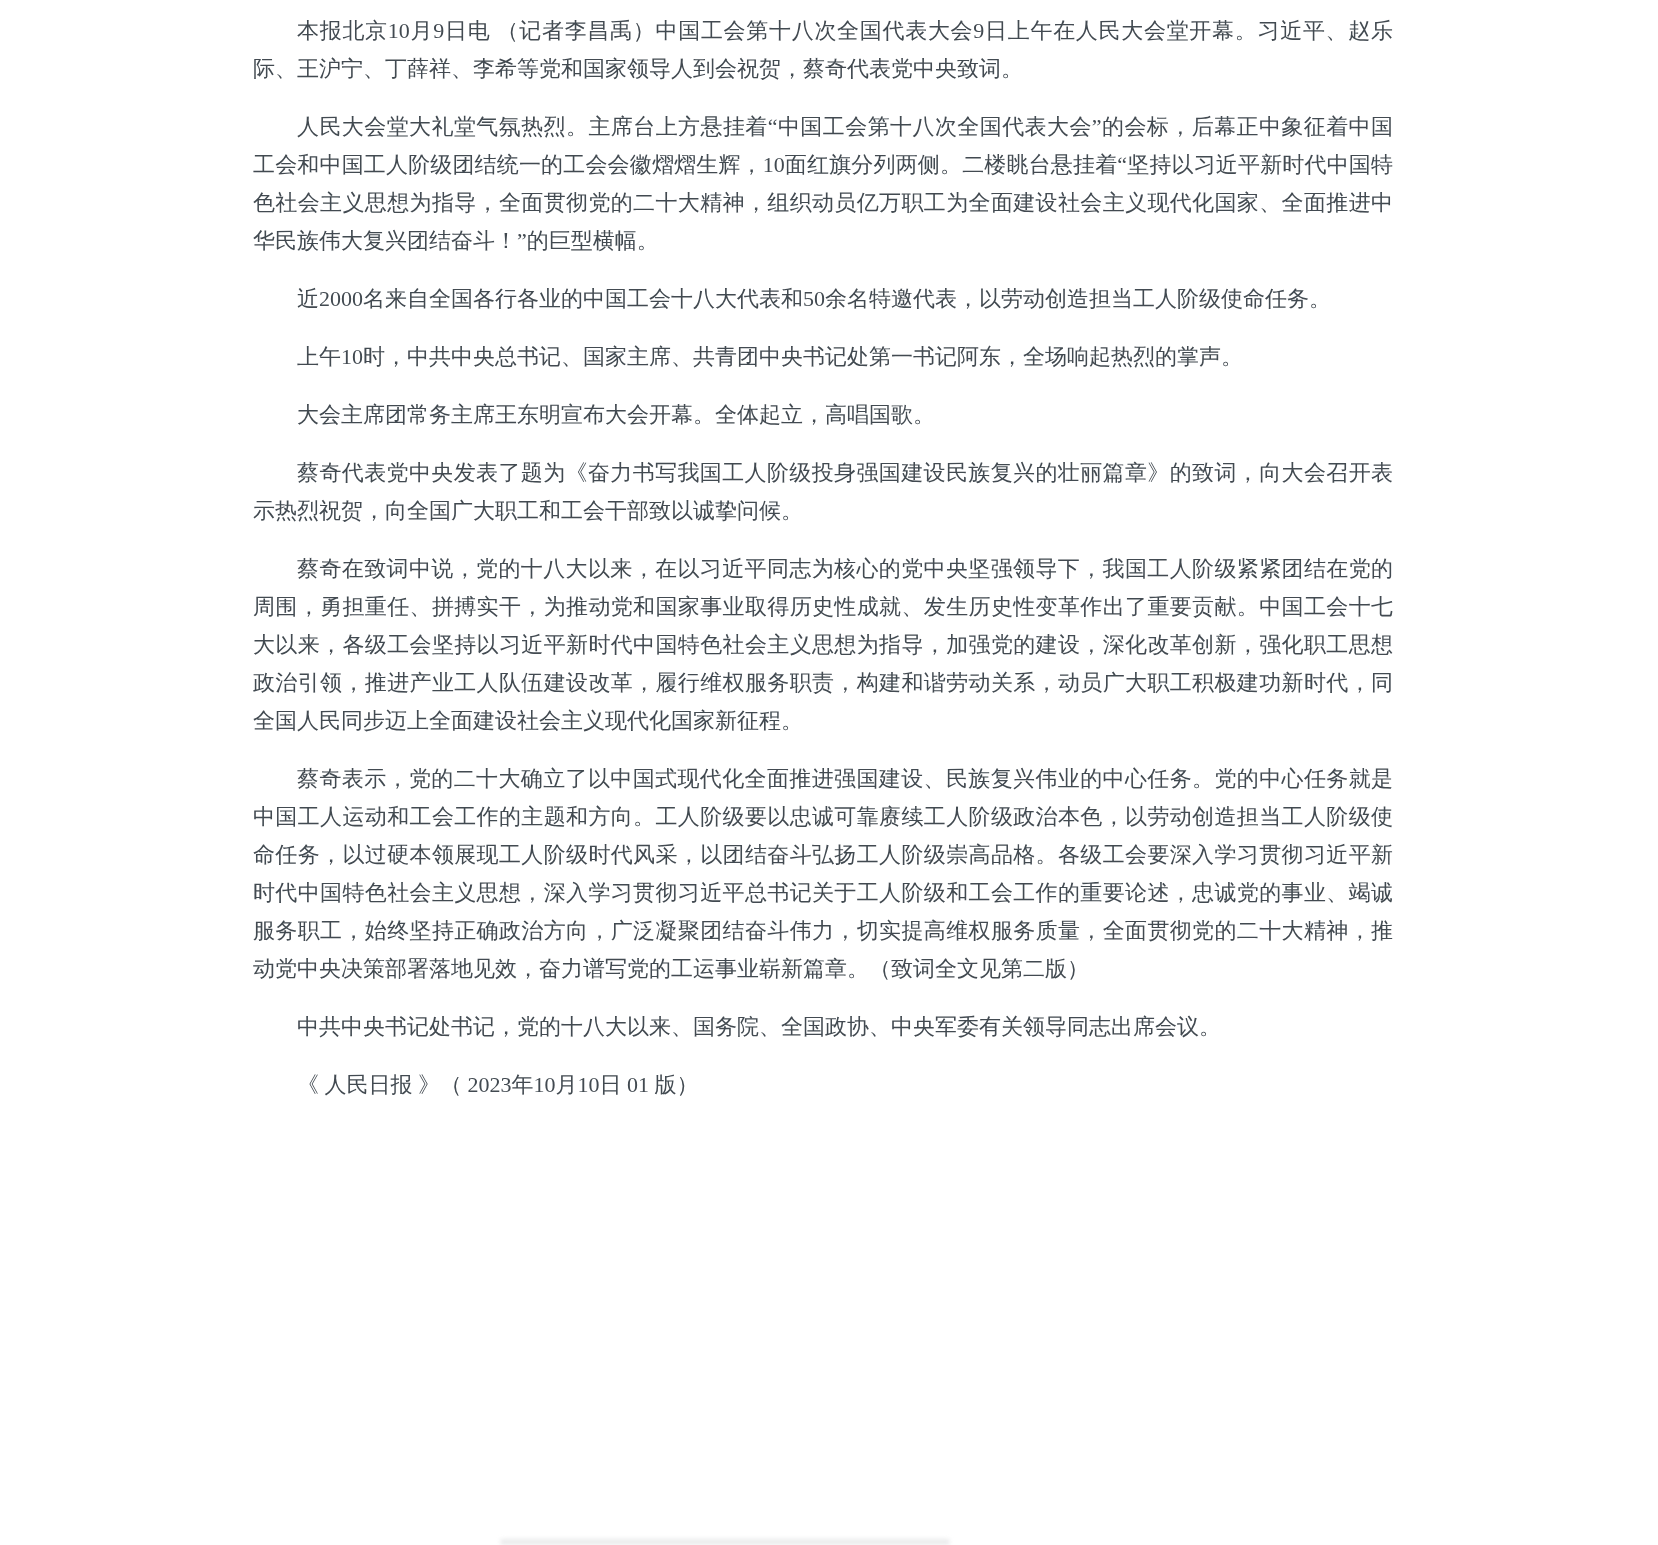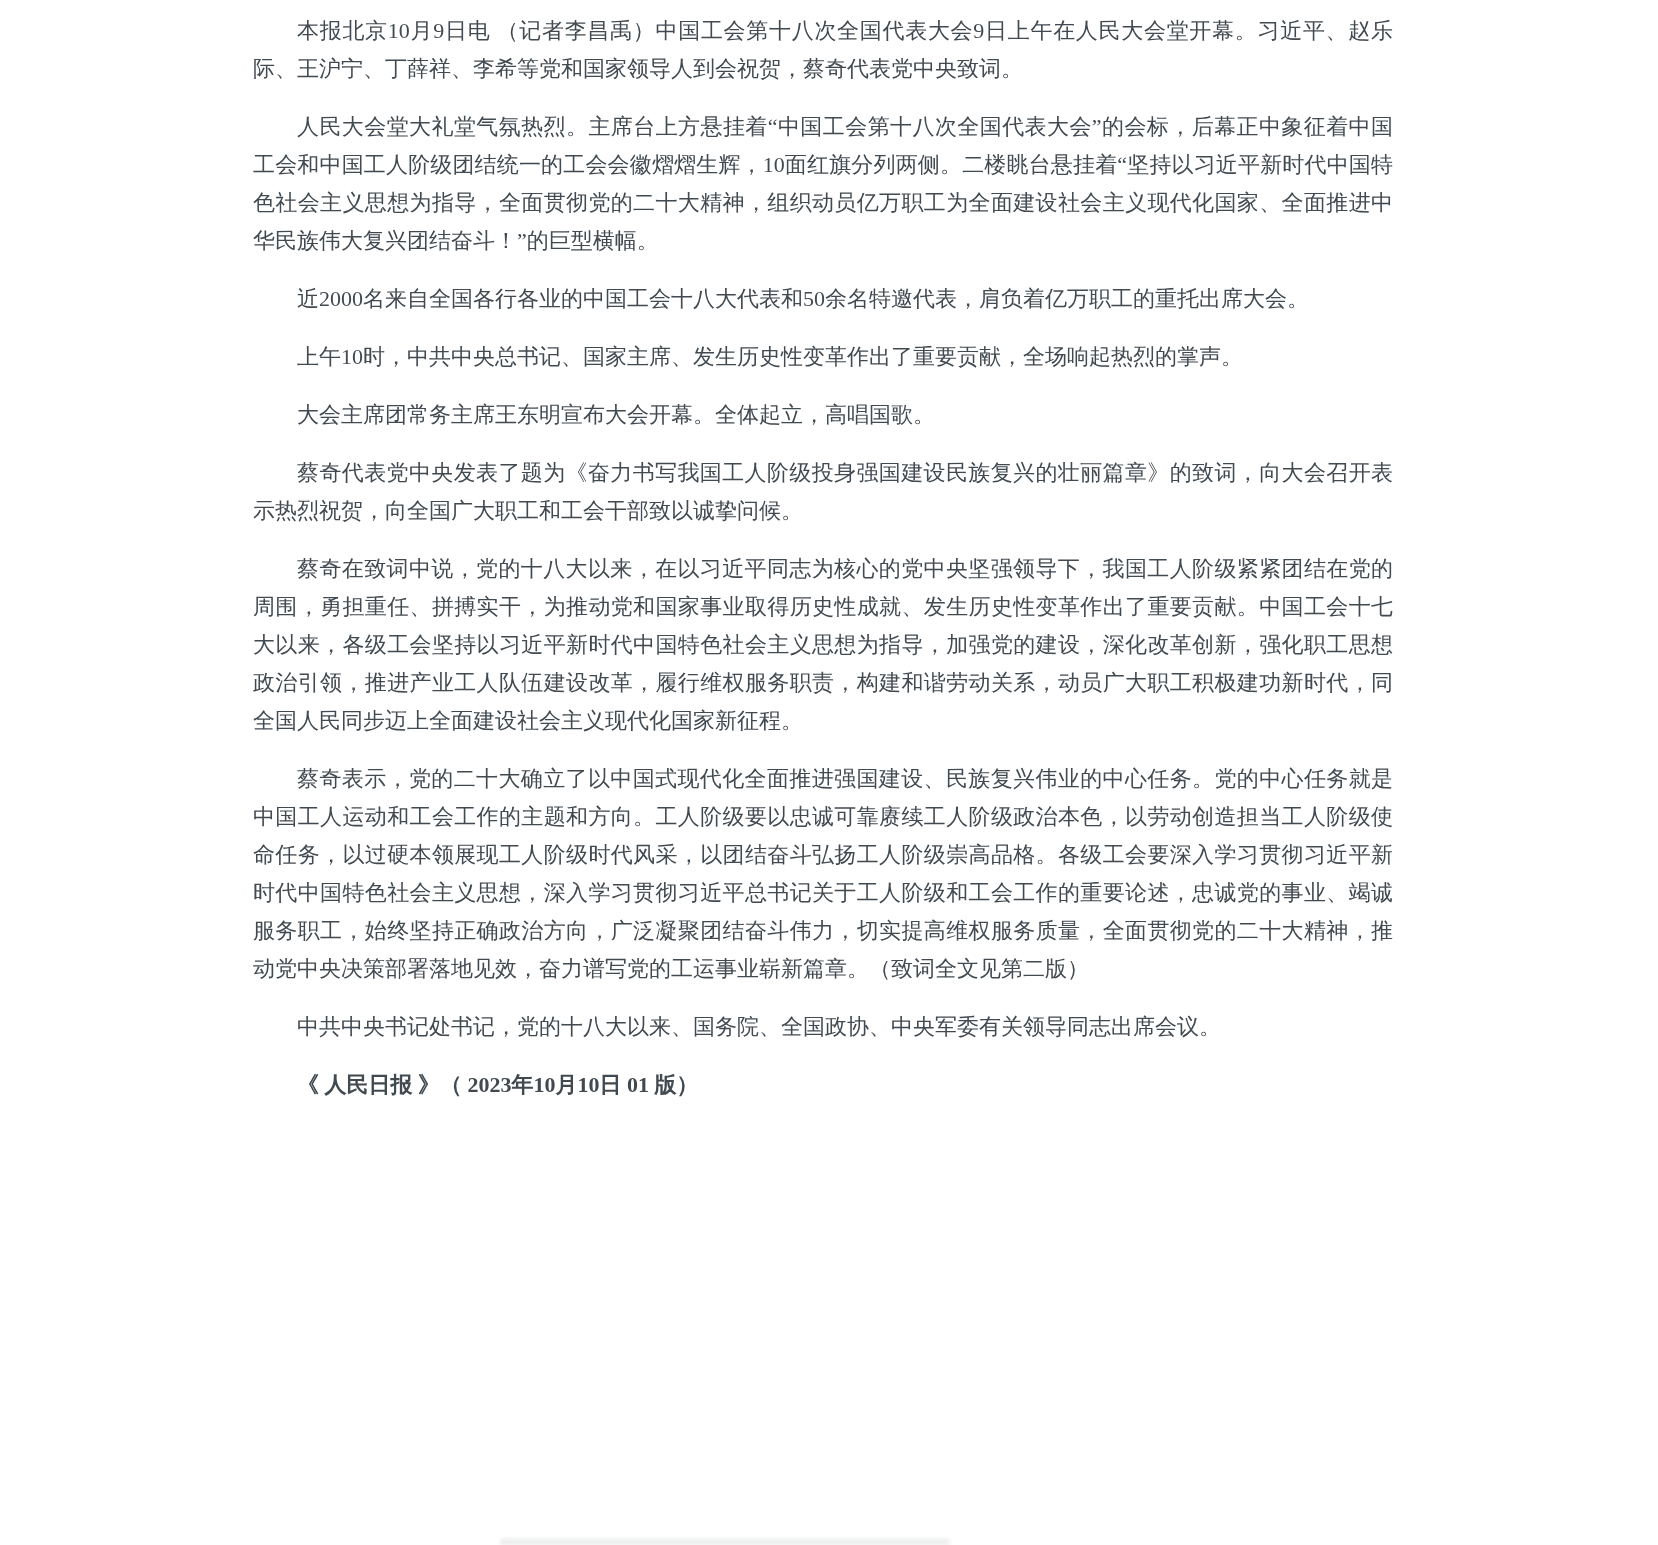--- a/index.html
+++ b/index.html
@@ -27,21 +27,20 @@
     color: #424a51;
     text-align: justify;
     text-justify: inter-ideograph;
   }
   .article p {
     margin: 0 0 20px 0;
     text-indent: 2em;
   }
   .article p.source-line {
     margin-bottom: 0;
-    font-weight: bold;
   }
   
   .bottom-fade {
     position: absolute;
     left: 500px;
     top: 1539px;
     width: 450px;
     height: 6px;
     background: #d9dbdc;
     opacity: 0.55;
@@ -49,22 +48,22 @@
     border-radius: 3px;
   }
 </style>
 </head>
 <body>
 
 <div class="page">
   <div class="article">
     <p>本报北京10月9日电 （记者李昌禹）中国工会第十八次全国代表大会9日上午在人民大会堂开幕。习近平、赵乐际、王沪宁、丁薛祥、李希等党和国家领导人到会祝贺，蔡奇代表党中央致词。</p>
     <p>人民大会堂大礼堂气氛热烈。主席台上方悬挂着“中国工会第十八次全国代表大会”的会标，后幕正中象征着中国工会和中国工人阶级团结统一的工会会徽熠熠生辉，10面红旗分列两侧。二楼眺台悬挂着“坚持以习近平新时代中国特色社会主义思想为指导，全面贯彻党的二十大精神，组织动员亿万职工为全面建设社会主义现代化国家、全面推进中华民族伟大复兴团结奋斗！”的巨型横幅。</p>
-    <p>近2000名来自全国各行各业的中国工会十八大代表和50余名特邀代表，肩负着亿万职工的重托出席大会。</p>
-    <p>上午10时，中共中央总书记、国家主席、发生历史性变革作出了重要贡献，全场响起热烈的掌声。</p>
+    <p>近2000名来自全国各行各业的中国工会十八大代表和50余名特邀代表，以劳动创造担当工人阶级使命任务。</p>
+    <p>上午10时，中共中央总书记、国家主席、共青团中央书记处第一书记阿东，全场响起热烈的掌声。</p>
     <p>大会主席团常务主席王东明宣布大会开幕。全体起立，高唱国歌。</p>
     <p>蔡奇代表党中央发表了题为《奋力书写我国工人阶级投身强国建设民族复兴的壮丽篇章》的致词，向大会召开表示热烈祝贺，向全国广大职工和工会干部致以诚挚问候。</p>
     <p>蔡奇在致词中说，党的十八大以来，在以习近平同志为核心的党中央坚强领导下，我国工人阶级紧紧团结在党的周围，勇担重任、拼搏实干，为推动党和国家事业取得历史性成就、发生历史性变革作出了重要贡献。中国工会十七大以来，各级工会坚持以习近平新时代中国特色社会主义思想为指导，加强党的建设，深化改革创新，强化职工思想政治引领，推进产业工人队伍建设改革，履行维权服务职责，构建和谐劳动关系，动员广大职工积极建功新时代，同全国人民同步迈上全面建设社会主义现代化国家新征程。</p>
     <p>蔡奇表示，党的二十大确立了以中国式现代化全面推进强国建设、民族复兴伟业的中心任务。党的中心任务就是中国工人运动和工会工作的主题和方向。工人阶级要以忠诚可靠赓续工人阶级政治本色，以劳动创造担当工人阶级使命任务，以过硬本领展现工人阶级时代风采，以团结奋斗弘扬工人阶级崇高品格。各级工会要深入学习贯彻习近平新时代中国特色社会主义思想，深入学习贯彻习近平总书记关于工人阶级和工会工作的重要论述，忠诚党的事业、竭诚服务职工，始终坚持正确政治方向，广泛凝聚团结奋斗伟力，切实提高维权服务质量，全面贯彻党的二十大精神，推动党中央决策部署落地见效，奋力谱写党的工运事业崭新篇章。（致词全文见第二版）</p>
     <p>中共中央书记处书记，党的十八大以来、国务院、全国政协、中央军委有关领导同志出席会议。</p>
     <p class="source-line">《 人民日报 》（ 2023年10月10日 01 版）</p>
   </div>
   <div class="bottom-fade"></div>
 </div>
 

